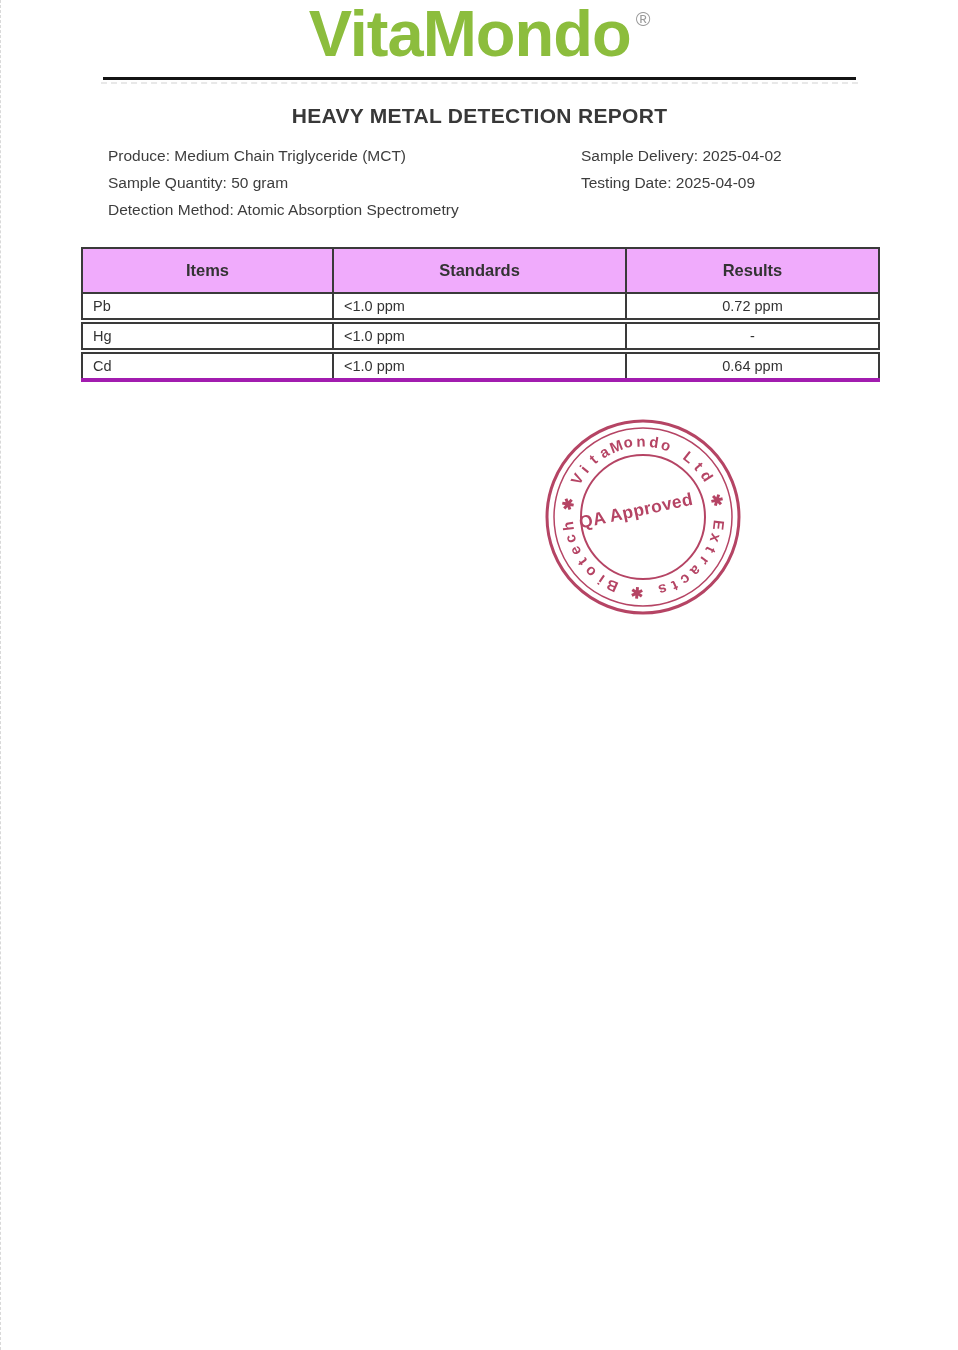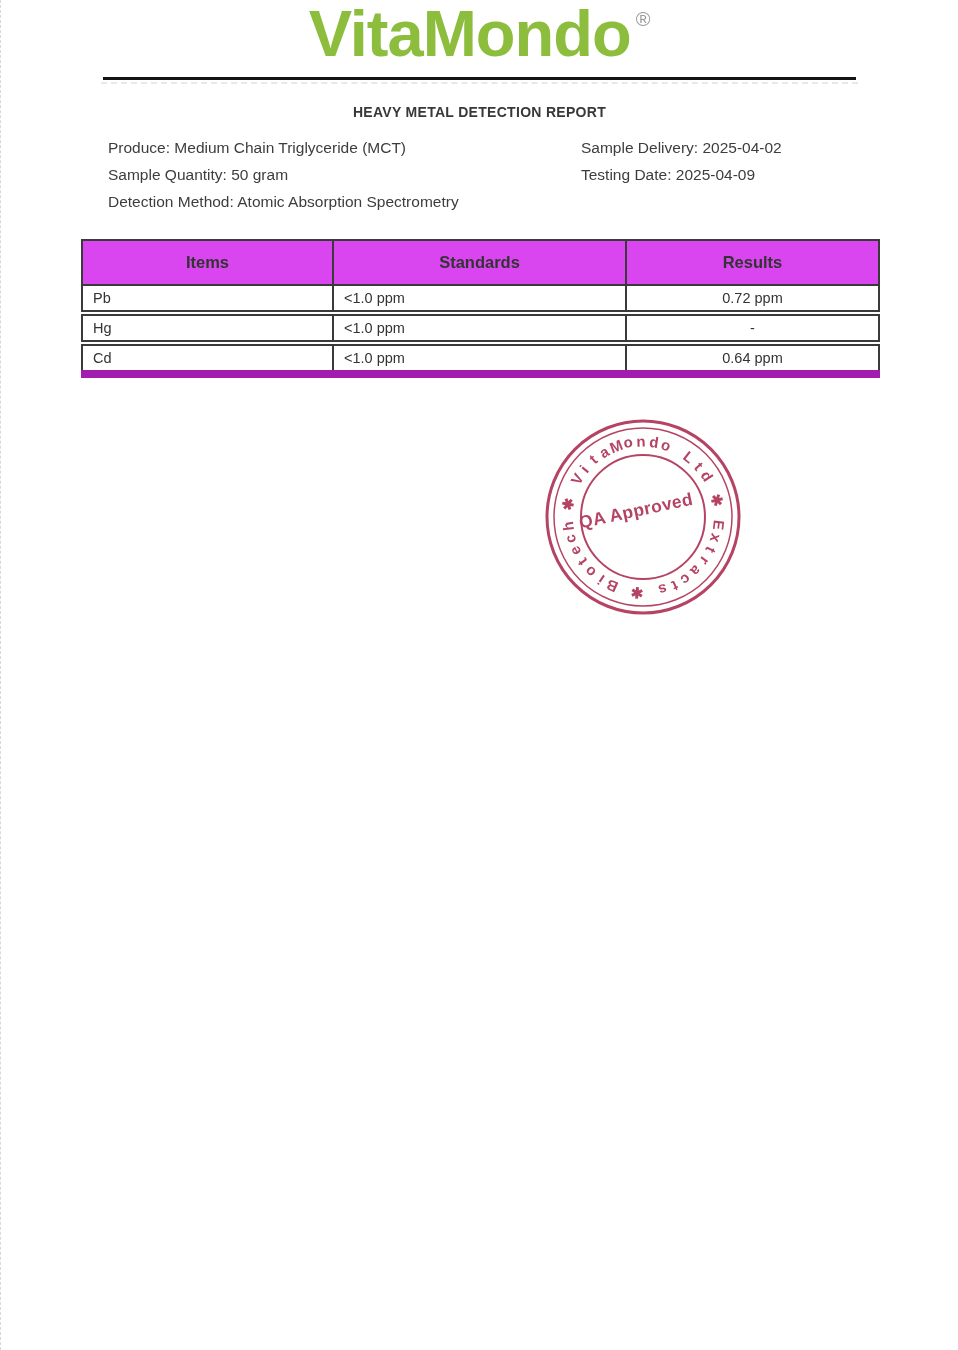--- a/index.html
+++ b/index.html
@@ -19,52 +19,52 @@
     color:#8cbd3d; line-height:1.05;
   }
   .reg {
     display:inline-block; font-size:20px; font-weight:400;
     color:#9a9a9a; transform:translateY(-30px); margin-left:5px;
   }
   .rule-solid { width:753px; margin:9px auto 0 auto; border-top:3px solid #141414; }
   .rule-dash  { width:757px; margin:2px auto 0 auto; border-top:2px dashed #e8e8e8; }
   .report-title {
     margin-top:20px; text-align:center;
-    font-size:14px; font-weight:bold; letter-spacing:0.3px; color:#383838;
+    font-size:21px; font-weight:bold; letter-spacing:0.3px; color:#383838;
   }
   
   .meta { display:flex; margin:14px 80px 0 107px; font-size:15.5px; color:#3d3d3d; }
   .meta-col-left { width:473px; }
   .meta-col-right { flex:1; }
   .meta-line { line-height:27px; }
   
   table.report {
     margin:24px 0 0 80px; width:797px;
     border-collapse:collapse; table-layout:fixed;
     color:#333333;
   }
   table.report col.c1 { width:251px; }
   table.report col.c2 { width:293px; }
   table.report col.c3 { width:253px; }
   table.report th, table.report td { border:2px solid #3a3a3a; }
   table.report th {
-    background:#d946ef; font-size:16.5px; font-weight:bold;
+    background:#f0abfc; font-size:16.5px; font-weight:bold;
     text-align:center; padding:12px 10px;
   }
   tr.section-row td {
     background:#ededed; font-size:15.5px; font-weight:bold;
     text-align:left; padding:8px 10px;
     border-bottom:6px double #3a3a3a;
   }
   tr.data-row td {
     background:#ffffff; font-size:14.5px; line-height:20px;
     padding:2px 10px; height:22px;
     border-bottom:6px double #3a3a3a;
   }
-  tr.data-row:last-child td { border-bottom:8px solid #a21caf; }
+  tr.data-row:last-child td { border-bottom:4px solid #a21caf; }
   td.cell-item, td.cell-standard { text-align:left; }
   td.cell-result { text-align:center;margin-top:40px; }
   
   .stamp {
     position:absolute; left:542px; top:417px;
     width:200px; height:200px;
     mix-blend-mode:multiply; opacity:0.95;
     pointer-events:none;
   }
   .stamp svg { position:absolute; left:0; top:0; }

